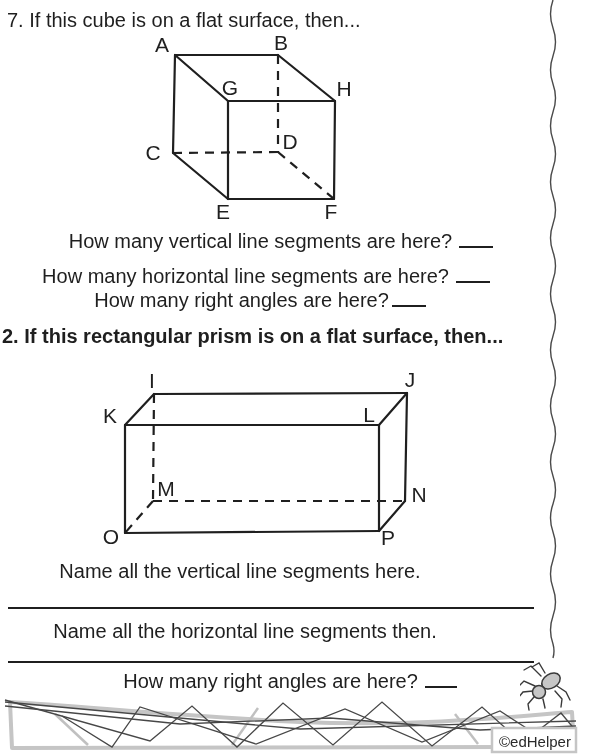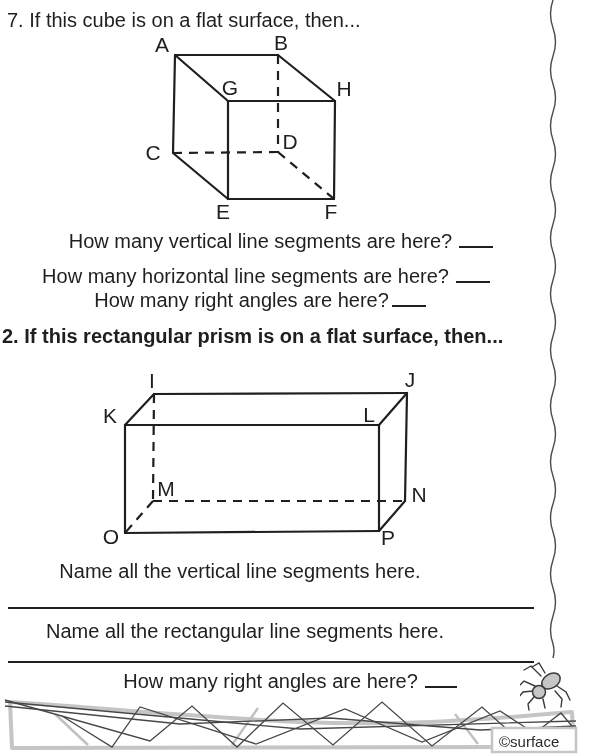--- a/index.html
+++ b/index.html
@@ -94,21 +94,21 @@
   <text x="369" y="422" text-anchor="middle">L</text>
   <text x="166" y="496" text-anchor="middle">M</text>
   <text x="419" y="502" text-anchor="middle">N</text>
   <text x="111" y="544" text-anchor="middle">O</text>
   <text x="388" y="545" text-anchor="middle">P</text>
 </svg>
 
 <div class="abs qline" style="left:0;top:559px;width:480px;">Name all the vertical line segments here.</div>
 <div class="abs rule" style="left:8px;top:607px;width:526px;"></div>
 
-<div class="abs qline" style="left:0;top:619px;width:490px;">Name all the rectangular line segments here.</div>
+<div class="abs qline" style="left:0;top:619px;width:490px;">Name all the horizontal line segments then.</div>
 <div class="abs rule" style="left:8px;top:661px;width:526px;"></div>
 
 <div class="abs qline" style="left:0;top:669px;width:580px;">
   <span>How many right angles are here?</span><span class="blank" style="width:32px;"></span>
 </div>
 
 <svg class="abs" style="left:520px;top:0;" width="60" height="715" viewBox="520 0 60 715">
   <path class="thread" d="M553,0 q-5,14 0,28 q5,14 0,28 q-5,14 0,28 q5,14 0,28 q-5,14 0,28 q5,14 0,28
        q-5,14 0,28 q5,14 0,28 q-5,14 0,28 q5,14 0,28 q-5,14 0,28 q5,14 0,28
        q-5,14 0,28 q5,14 0,28 q-5,14 0,28 q5,14 0,28 q-5,14 0,28 q5,14 0,28
@@ -132,13 +132,13 @@
   <line class="web-gray-thin" x1="55" y1="714" x2="88" y2="745"></line>
   <line class="web-gray-thin" x1="258" y1="708" x2="232" y2="745"></line>
   <line class="web-gray-thin" x1="455" y1="714" x2="478" y2="744"></line>
   <polyline class="web-line" points="5,700 150,741 192,706 237,747 283,703 333,745 382,702 432,746 482,707 522,743 561,713 576,731"></polyline>
   <polyline class="web-line" points="5,702 300,729 576,721"></polyline>
   <polyline class="web-line" points="5,706 180,724 330,718 480,730 576,726"></polyline>
   <polyline class="web-line" points="62,716 112,747 140,707 256,744 345,709 422,742 500,711 545,740"></polyline>
   <rect x="492" y="728" width="84" height="24" fill="#ffffff" stroke="#c5c5c5" stroke-width="2.5"></rect>
 </svg>
 
-<div class="abs credit" style="left:499px;top:733px;">©surface</div>
+<div class="abs credit" style="left:499px;top:733px;">©edHelper</div>
 
 </body></html>

